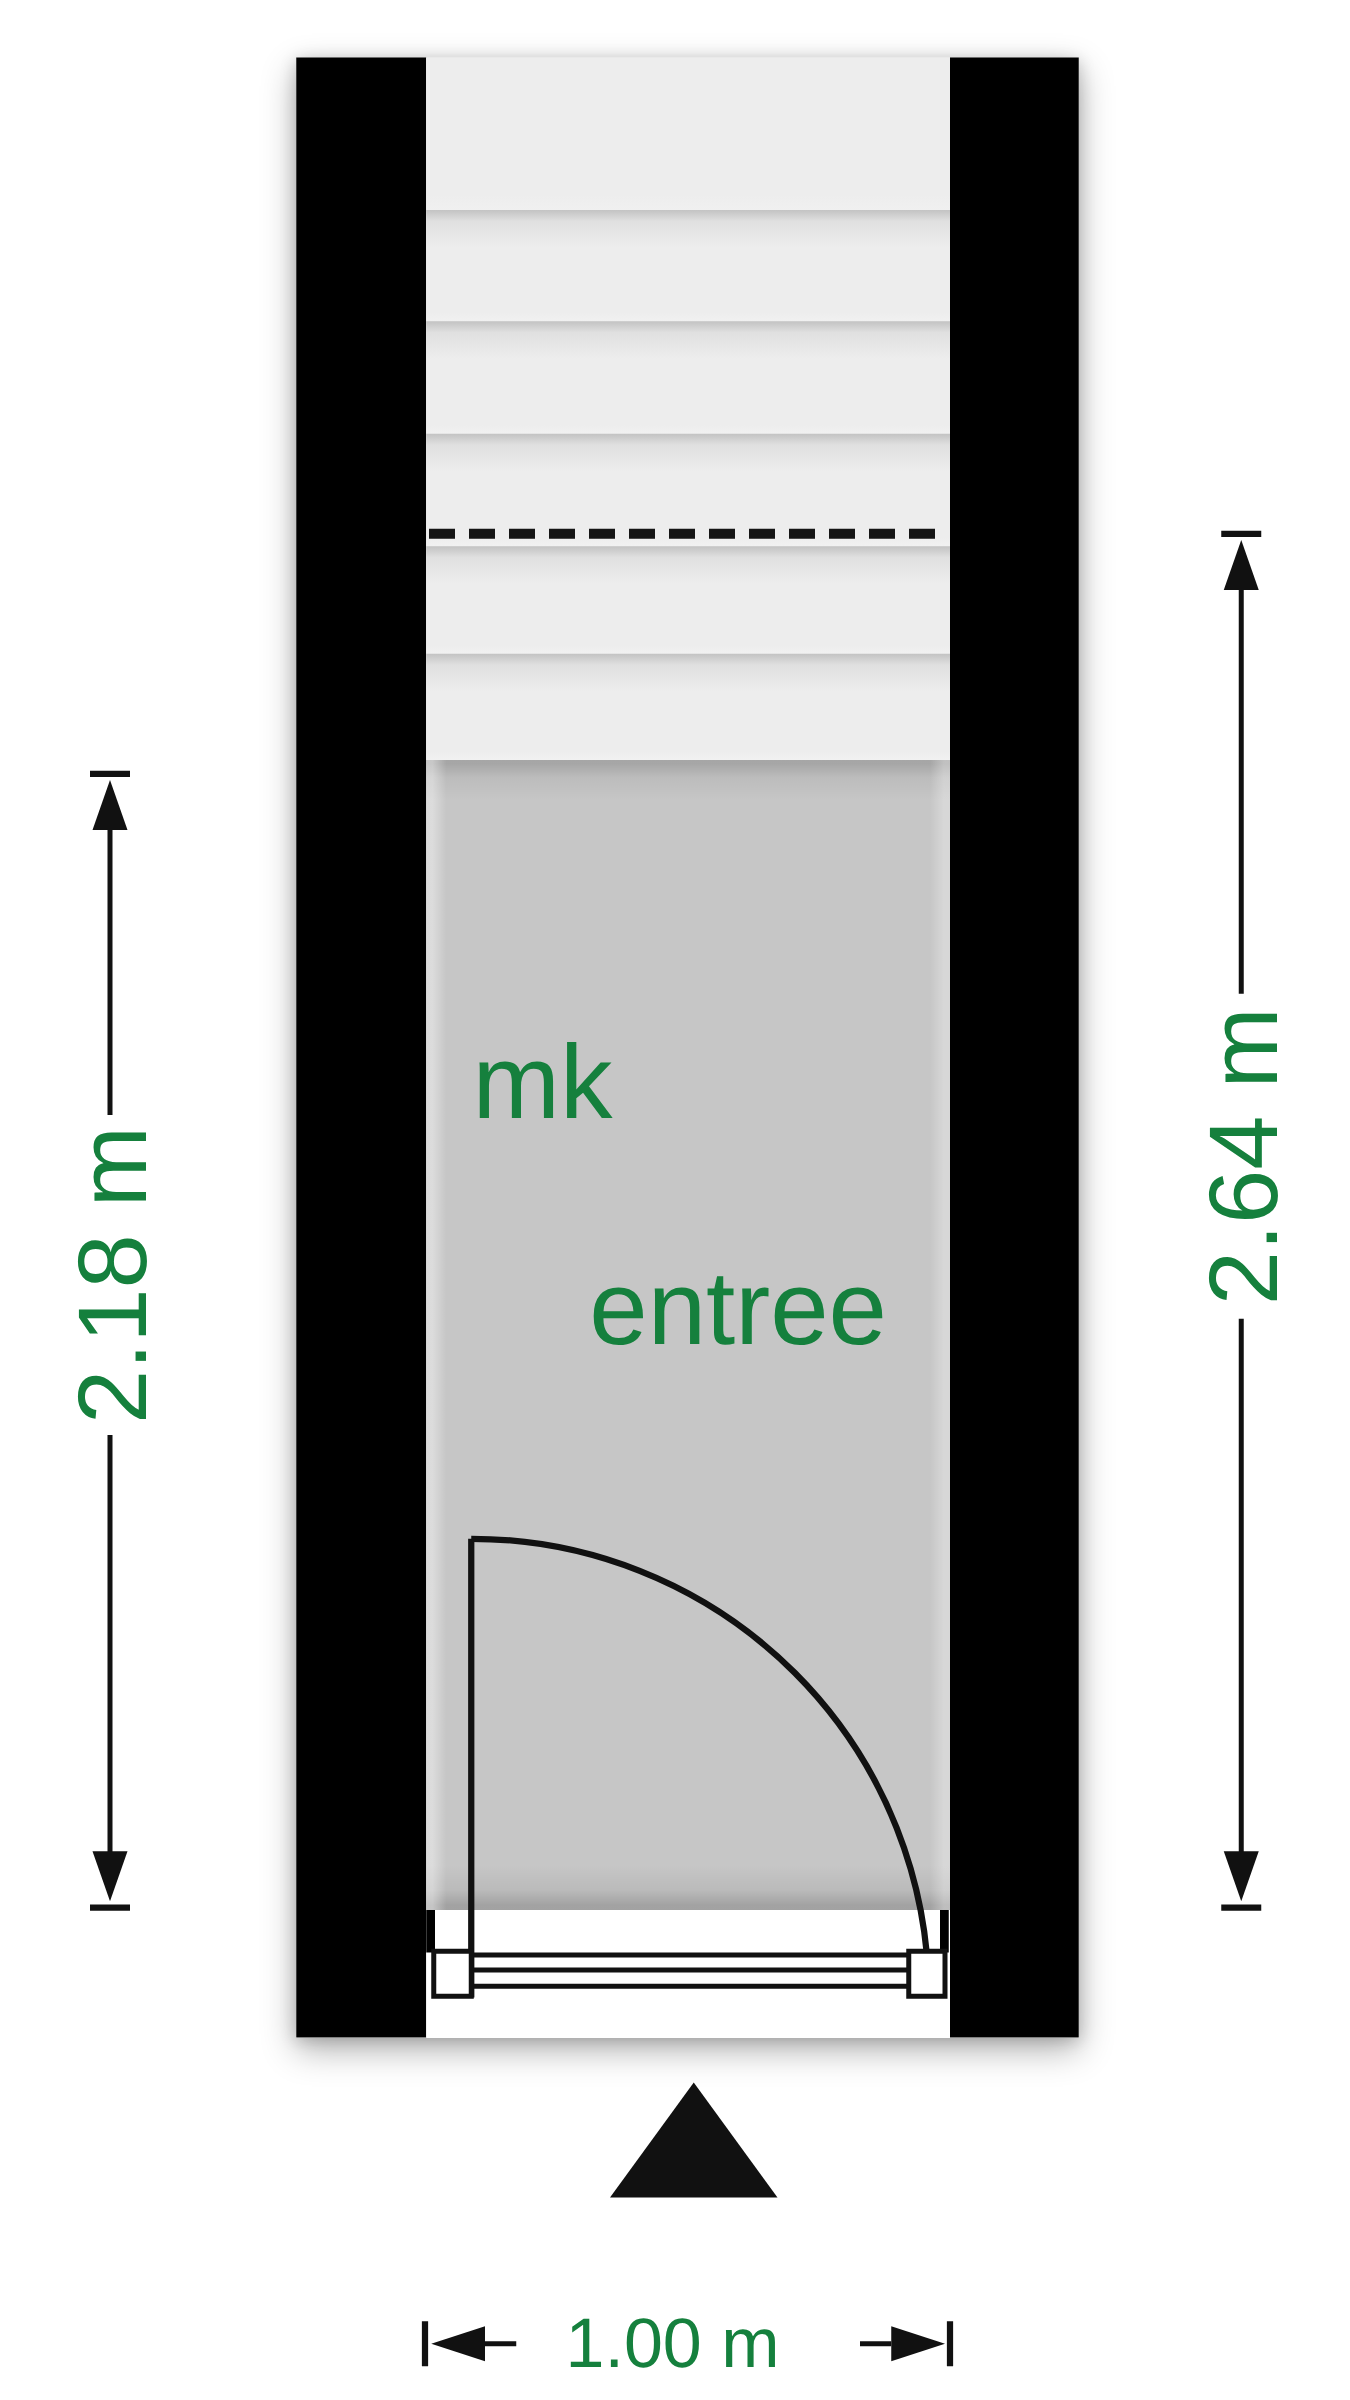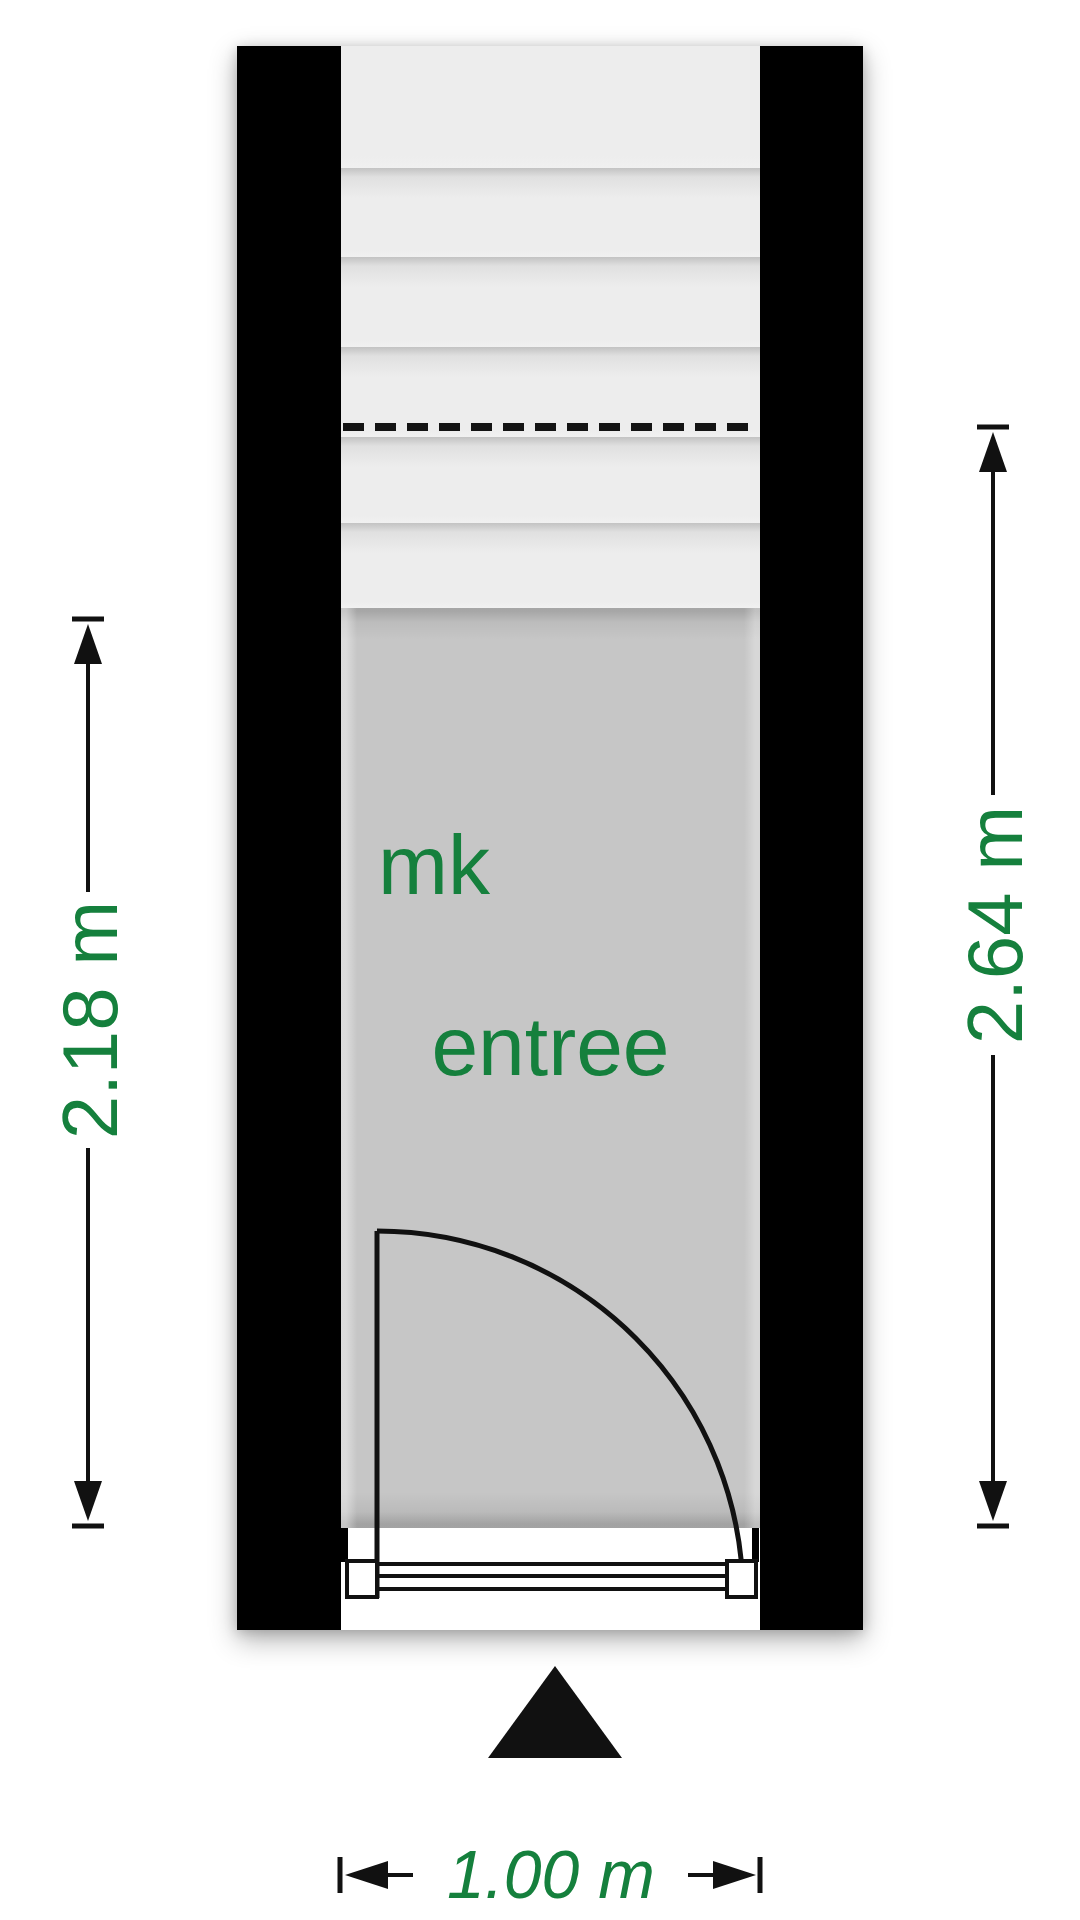--- a/index.html
+++ b/index.html
@@ -45,28 +45,28 @@
   .step-left  { left:341px; }
   .step-right { left:752px; }
 
   svg.linework { position:absolute; left:0; top:0; width:1080px; height:1920px; pointer-events:none; }
   svg.linework * { vector-effect:non-scaling-stroke; }
 
   .label { position:absolute; white-space:nowrap; }
   .label-mk { left:378px; top:823px; font-size:84px; line-height:1; }
   .room-label-block {
     position:absolute; left:341px; top:1000px; width:419px;
-    text-align:center; font-size:84px; line-height:92px;
+    text-align:center; font-size:84px; line-height:92px;padding-left:40px;
   }
   .dim-label { position:absolute; white-space:nowrap; transform:translate(-50%,-50%) rotate(-90deg); font-size:78px; }
   .dim-label-left  { left:90px;  top:1020px; }
   .dim-label-right { left:995px; top:925px; }
   .dim-label-bottom {
-    position:absolute; left:551px; top:1874px; transform:translate(-50%,-50%);
-    white-space:nowrap; font-size:68px;font-style:italic;
+    position:absolute; left:538px; top:1874px; transform:translate(-50%,-50%);
+    white-space:nowrap; font-size:56px;
   }
 </style>
 </head>
 <body>
 
 <div class="canvas">
 
   <div class="plan-shadow"></div>
 
   <div class="wall wall-left"></div>

